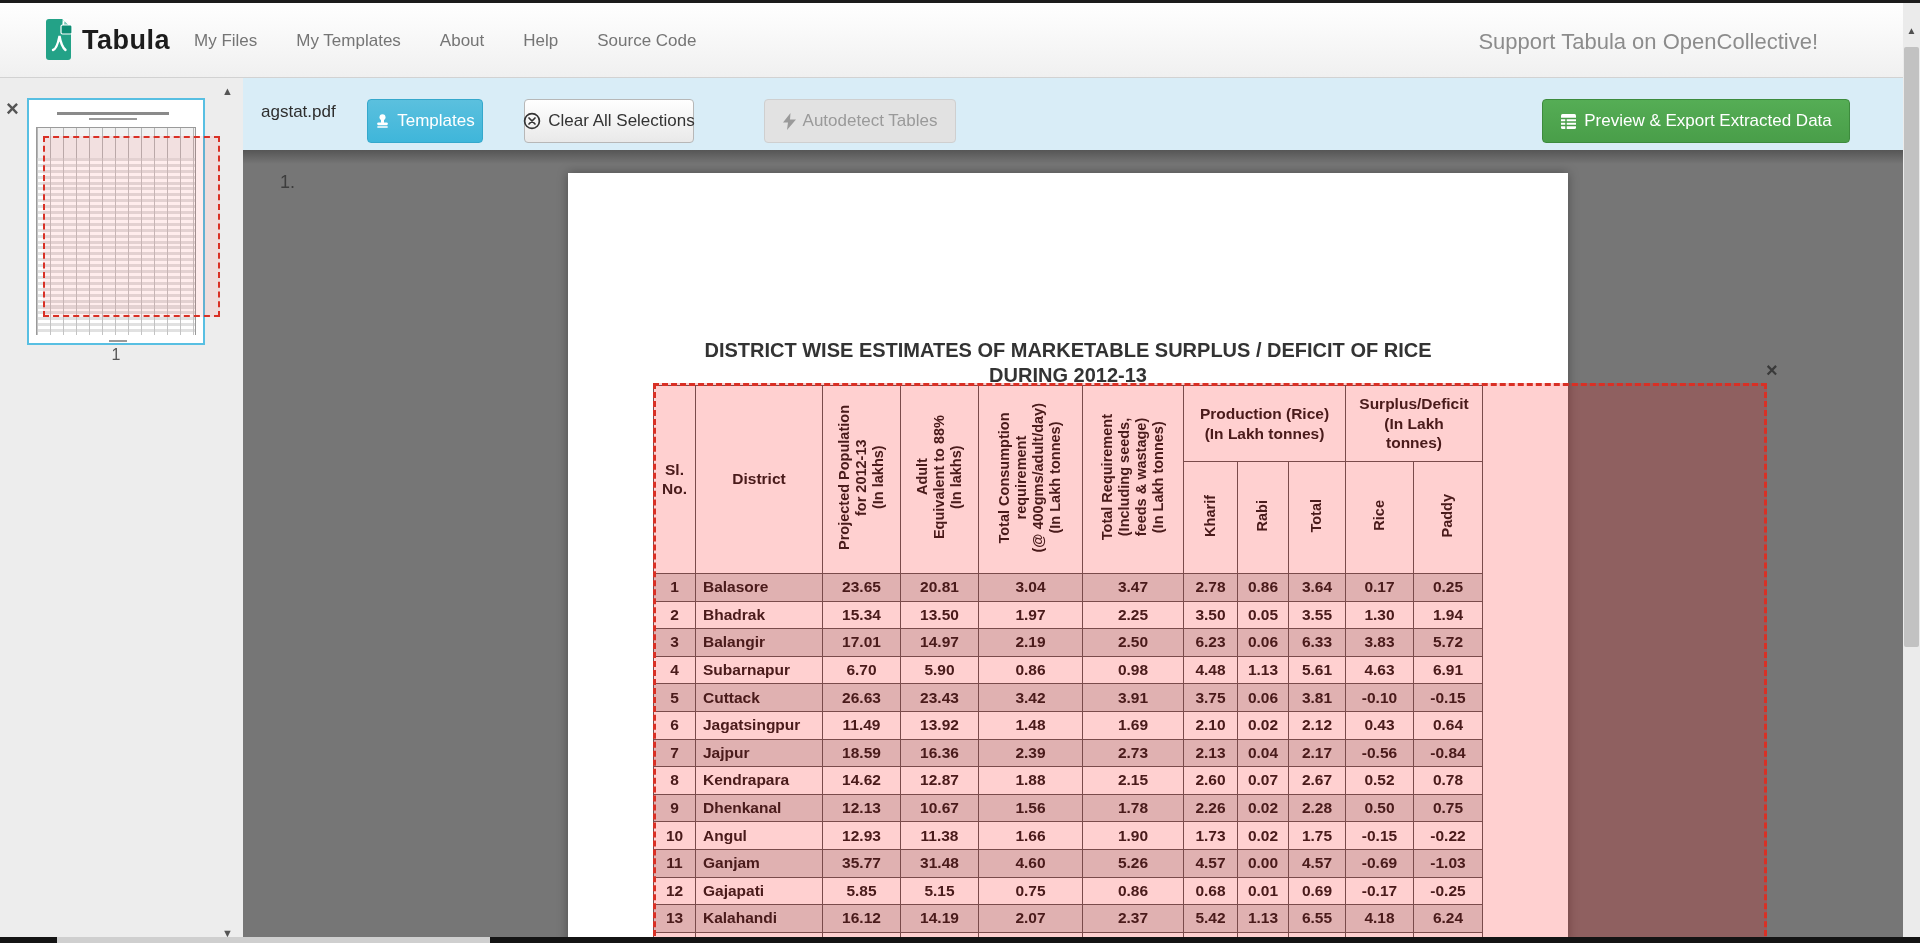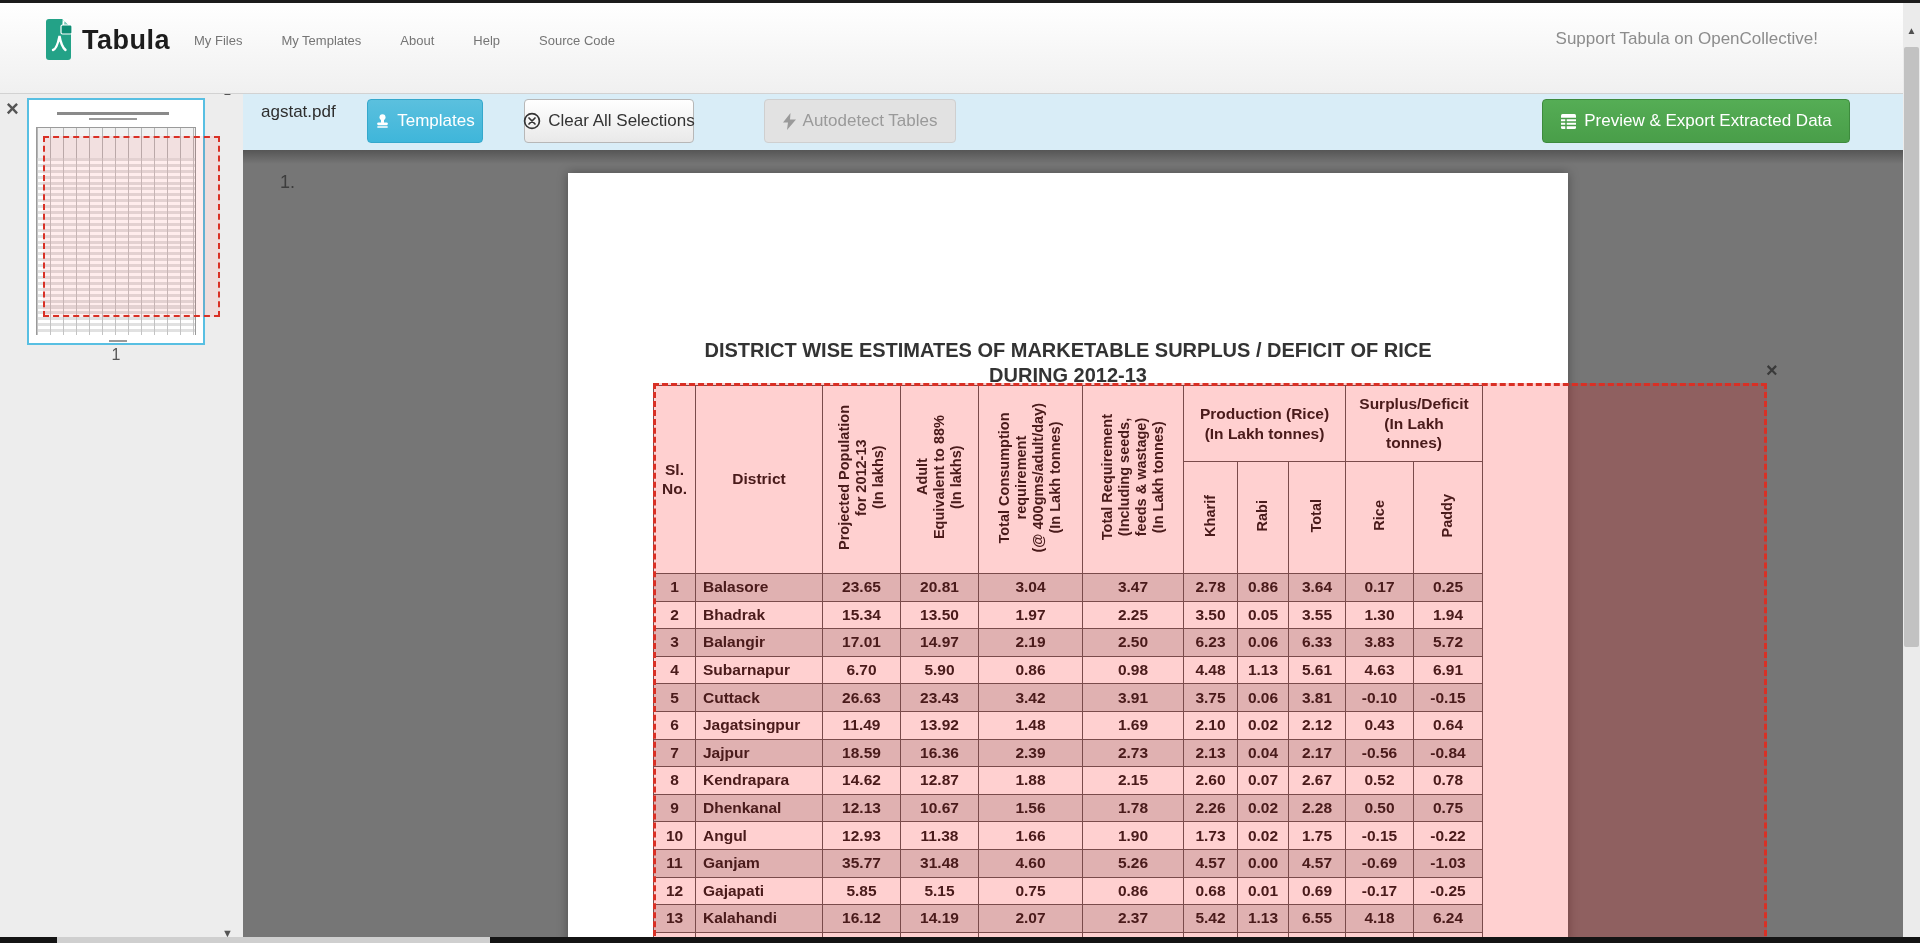--- a/index.html
+++ b/index.html
@@ -9,29 +9,29 @@
     background:#767676;
     font-family:"Liberation Sans","DejaVu Sans",sans-serif;
   }
   .abs { position:absolute; }
 
   
   #topline { left:0; top:0; width:1920px; height:3px; background:#1c1c1c; z-index:12; }
 
   
   #navbar {
-    left:0; top:3px; width:1903px; height:91px;
+    left:0; top:3px; width:1903px; height:75px;
     background:linear-gradient(#ffffff,#f0f0f0);
     border-bottom:1px solid #d2d2d2; z-index:8;padding-left:40px;
   }
   #logo { left:46px; top:15px; }
   #brand { left:82px; top:22px; font-size:27px; font-weight:bold; color:#1c1c1c; letter-spacing:0.5px; }
   #nav-items { left:194px; top:0; height:75px; display:flex; align-items:center; gap:39px; }
-  .nav-link { font-size:13px; color:#757575; cursor:pointer; white-space:nowrap; }
-  #support-link { right:85px; top:26px; font-size:17px; color:#8c8c8c; cursor:pointer;text-align:right; }
+  .nav-link { font-size:17px; color:#757575; cursor:pointer; white-space:nowrap; }
+  #support-link { right:85px; top:26px; font-size:22px; color:#8c8c8c; cursor:pointer;text-align:right; }
 
   
   #toolbar { left:243px; top:78px; width:1660px; height:72px; background:#d9edf7; z-index:7; }
   #filename { left:18px; top:24px; font-size:17px; color:#2e2e2e; }
   .btn {
     position:absolute; top:21px; height:44px; border-radius:4px;
     display:flex; align-items:center; justify-content:center; gap:7px;
     font-size:17px; cursor:pointer; white-space:nowrap;
   }
   #btn-templates { left:124px; width:116px; background:linear-gradient(#5bc0de,#3fb6da); border:1px solid #35a8cc; color:#fff; }

